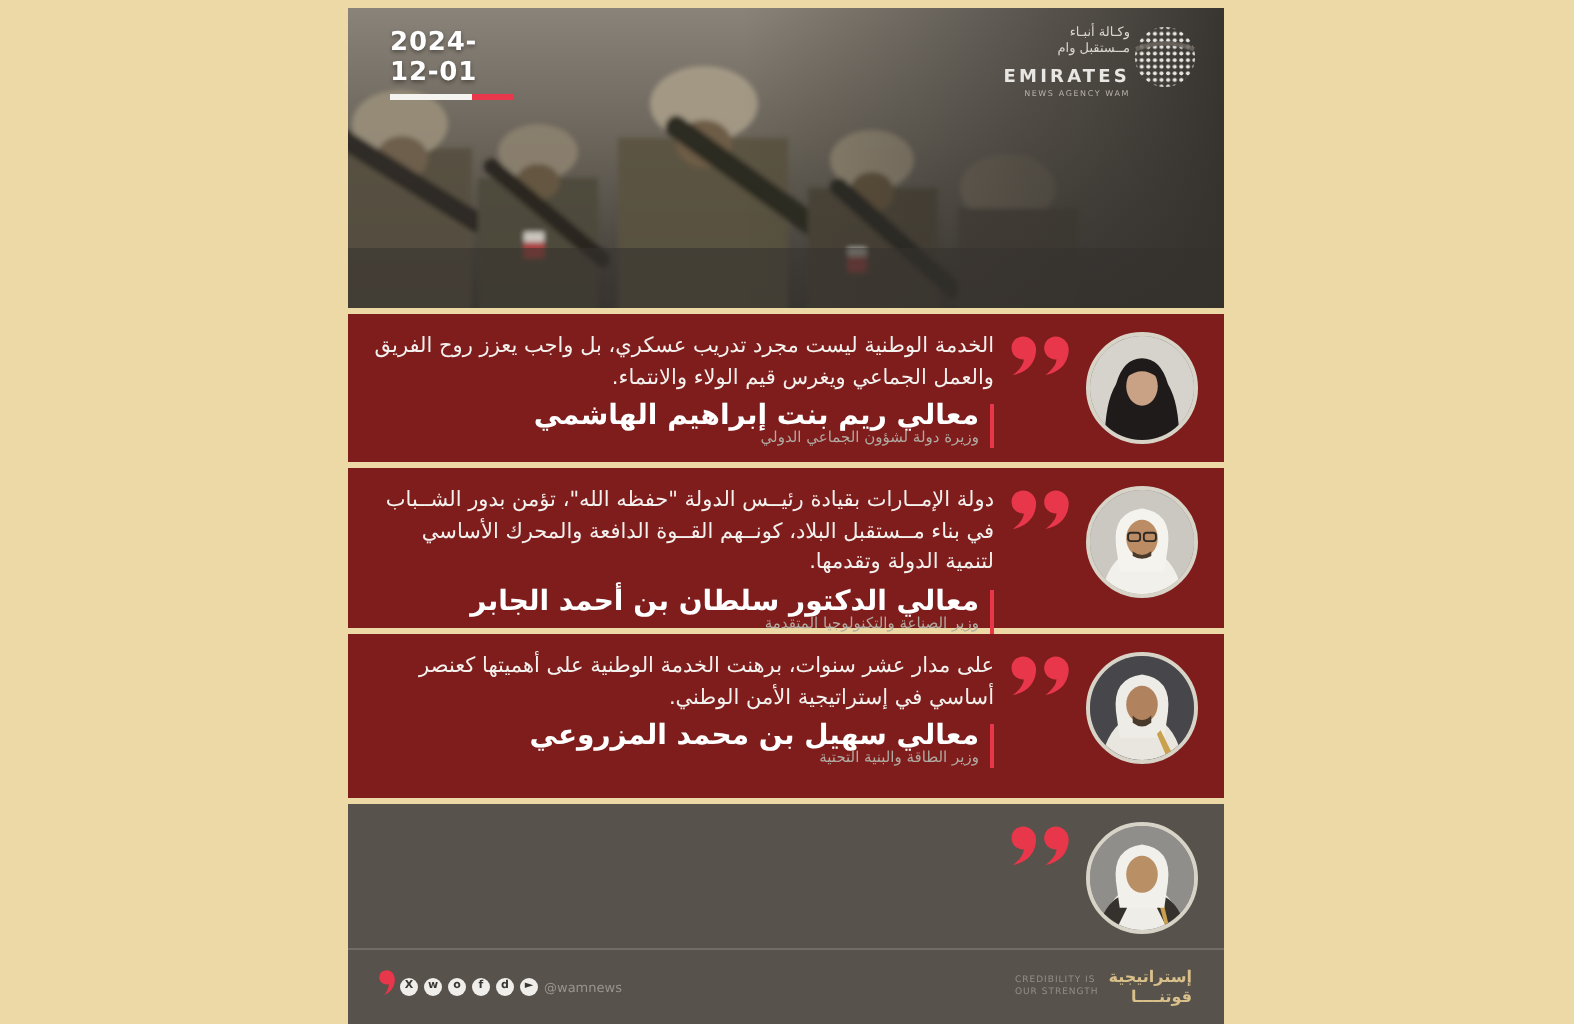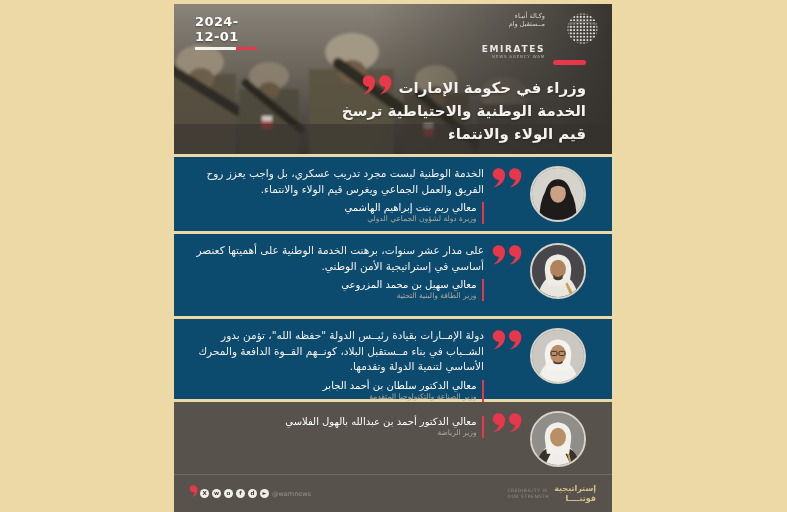--- a/index.html
+++ b/index.html
@@ -15,52 +15,52 @@
   .hero { position:relative; height:150px; flex:none; overflow:hidden; background:#4a463f; }
   .hero-bg { position:absolute; inset:0; }
 
   .date-badge { position:absolute; left:21px; top:10px; width:62px; }
   .date-text { display:block; color:#ffffff; font-size:13px; font-weight:bold; letter-spacing:.4px;
                text-shadow:0 1px 2px rgba(0,0,0,.4); }
   .date-underline { display:flex; height:3px; margin-top:3px; }
   .date-underline .u-white { flex:.66; background:#f5f3ef; }
   .date-underline .u-red   { flex:.34; background:#e8374a; }
 
-  .wam-logo { position:absolute; right:13px; top:8px; display:flex; gap:21px; align-items:flex-start; }
+  .wam-logo { position:absolute; right:13px; top:8px; display:flex; gap:1px; align-items:flex-start; }
   .logo-text { text-align:right; direction:rtl; }
   .logo-ar { color:#d9d6d0; font-size:6.5px; line-height:8px; }
-  .logo-en { color:#e9e7e3; font-size:9px; font-weight:bold; letter-spacing:1.6px; margin-top:16px; direction:ltr;text-align:right; }
+  .logo-en { color:#e9e7e3; font-size:9px; font-weight:bold; letter-spacing:1.6px; margin-top:6px; direction:ltr;text-align:right; }
   .logo-en-sub { color:#b5b1aa; font-size:4px; letter-spacing:.8px; direction:ltr; }
   .globe { width:33px; height:33px; }
 
   .headline { position:absolute; right:26px; top:56px; text-align:right; }
   .red-dash { display:block; width:33px; height:5px; background:#e8374a; border-radius:2.5px;
               margin:0 0 8px auto; }
   .hl-line { color:#f4f2ee; font-size:15px; font-weight:bold; line-height:23px;
              text-shadow:0 1px 2px rgba(0,0,0,.35); white-space:nowrap; }
   .hl-q { width:24px; height:16px; vertical-align:-2px; margin-inline-start:7px; }
 
   
-  .panel { background:#0c4a6e; flex:none; }
+  .panel { background:#7f1d1d; flex:none; }
   .q1 { height:74px; } .q2 { height:82px; } .q3 { height:80px; }
   .bottom { flex:1; display:flex; flex-direction:column; background:#57524b; }
 
-  .q-inner { display:flex; direction:rtl; gap:8px; padding:9px 26px 6px 12px; align-items:flex-start; }
+  .q-inner { display:flex; direction:rtl; gap:8px; padding:9px 13px 6px 12px; align-items:flex-start; }
   .portrait { flex:none; width:56px; height:56px; border-radius:50%; overflow:hidden;
               border:2px solid #d8d3c7; background:#888; }
   .portrait svg { display:block; width:100%; height:100%; }
   .q-icon { flex:none; width:30px; height:20px; margin-top:2px; }
 
   .q-body { flex:1; min-width:0; }
   .q-text { color:#f3f1ed; font-size:10.5px; line-height:15.5px; text-align:right; }
   .attribution { display:flex; direction:rtl; gap:5px; margin-top:5px; margin-left:10px;
                  justify-content:flex-start; }
   .attr-bar { flex:none; width:2.5px; background:#e8374a; }
   .attr-lines { text-align:right; }
-  .attr-name { color:#ffffff; font-size:10px; font-weight:normal; line-height:12px; }
+  .attr-name { color:#ffffff; font-size:14px; font-weight:bold; line-height:12px; }
   .attr-title { color:#b0aaa0; font-size:7.5px; line-height:10px; }
 
   
   .footer { margin-top:auto; border-top:1px solid rgba(255,255,255,.15); height:38px;
             display:flex; align-items:center; justify-content:space-between; padding:0 16px; }
   .social { display:flex; align-items:center; gap:3px; position:relative; }
   .red-mark { width:9px; height:12px; margin-right:-2px; transform:rotate(-14deg) translateY(-3px); }
   .soc { width:9px; height:9px; border-radius:50%; background:#f0eeea; color:#3a3733;
          font-size:5.5px; font-weight:bold; display:flex; align-items:center; justify-content:center;
          line-height:1; }
@@ -152,31 +152,20 @@
           <defs>
             <pattern id="dots" width="3.4" height="3.4" patternUnits="userSpaceOnUse">
               <circle cx="1.6" cy="1.6" r="1.05" fill="#e8e6e1"></circle>
             </pattern>
           </defs>
           <circle cx="17" cy="17" r="15.5" fill="url(#dots)"></circle>
           <path d="M2 13 Q17 7 32 13" stroke="#6a655d" stroke-width="2.2" fill="none" opacity=".85"></path>
         </svg>
       </div>
 
-      <div class="headline" dir="rtl">
-        <span class="red-dash"></span>
-        <div class="hl-line">
-          <span>وزراء في حكومة الإمارات</span><svg class="hl-q q-icon" viewBox="0 0 46 30">
-            <path fill="#e8374a" d="M10 0 C15.5 0 20 4.4 20 9.8 C20 20 13.2 27.6 2.2 29.5 C7.6 25.6 10.4 21.2 10.7 17.6 C10.5 17.6 10.2 17.6 10 17.6 C5.1 17.6 1.2 13.7 1.2 8.8 C1.2 3.9 5.1 0 10 0 Z"></path>
-            <path fill="#e8374a" transform="translate(25,0)" d="M10 0 C15.5 0 20 4.4 20 9.8 C20 20 13.2 27.6 2.2 29.5 C7.6 25.6 10.4 21.2 10.7 17.6 C10.5 17.6 10.2 17.6 10 17.6 C5.1 17.6 1.2 13.7 1.2 8.8 C1.2 3.9 5.1 0 10 0 Z"></path>
-          </svg>
-        </div>
-        <div class="hl-line">الخدمة الوطنية والاحتياطية ترسخ</div>
-        <div class="hl-line">قيم الولاء والانتماء</div>
-      </div>
     </header>
 
     <section class="panel q1">
       <div class="q-inner">
         <div class="portrait">
           <svg viewBox="0 0 56 56">
             <rect width="56" height="56" fill="#d6d2cc"></rect>
             <path d="M8 56 Q8 36 14 26 Q18 12 28 12 Q38 12 42 26 Q48 36 48 56 Z" fill="#1e1b1a"></path>
             <ellipse cx="28" cy="27" rx="8.5" ry="10.5" fill="#c9a184"></ellipse>
             <path d="M20 22 Q28 16 36 22 Q34 14 28 14 Q22 14 20 22 Z" fill="#1e1b1a"></path>
@@ -186,49 +175,20 @@
           <path fill="#e8374a" d="M10 0 C15.5 0 20 4.4 20 9.8 C20 20 13.2 27.6 2.2 29.5 C7.6 25.6 10.4 21.2 10.7 17.6 C10.5 17.6 10.2 17.6 10 17.6 C5.1 17.6 1.2 13.7 1.2 8.8 C1.2 3.9 5.1 0 10 0 Z"></path>
           <path fill="#e8374a" transform="translate(25,0)" d="M10 0 C15.5 0 20 4.4 20 9.8 C20 20 13.2 27.6 2.2 29.5 C7.6 25.6 10.4 21.2 10.7 17.6 C10.5 17.6 10.2 17.6 10 17.6 C5.1 17.6 1.2 13.7 1.2 8.8 C1.2 3.9 5.1 0 10 0 Z"></path>
         </svg>
         <div class="q-body">
           <p class="q-text">الخدمة الوطنية ليست مجرد تدريب عسكري، بل واجب يعزز روح الفريق والعمل الجماعي ويغرس قيم الولاء والانتماء.</p>
           <div class="attribution">
             <span class="attr-bar"></span>
             <div class="attr-lines">
               <div class="attr-name">معالي ريم بنت إبراهيم الهاشمي</div>
               <div class="attr-title">وزيرة دولة لشؤون الجماعي الدولي</div>
-            </div>
-          </div>
-        </div>
-      </div>
-    </section>
-
-    <section class="panel q2">
-      <div class="q-inner">
-        <div class="portrait">
-          <svg viewBox="0 0 56 56">
-            <rect width="56" height="56" fill="#47464b"></rect>
-            <path d="M6 56 Q10 38 20 34 L36 34 Q46 38 50 56 Z" fill="#e9e6df"></path>
-            <path d="M14 30 Q12 12 28 10 Q44 12 42 30 L40 44 L16 44 Z" fill="#eeece6"></path>
-            <ellipse cx="28" cy="26" rx="8.5" ry="10" fill="#b0835e"></ellipse>
-            <path d="M23 32 Q28 37 33 32 L33 36 Q28 40 23 36 Z" fill="#4a3a2c"></path>
-            <path d="M38 40 L46 56 L42 56 L36 42 Z" fill="#c9a04e"></path>
-          </svg>
-        </div>
-        <svg class="q-icon" viewBox="0 0 46 30">
-          <path fill="#e8374a" d="M10 0 C15.5 0 20 4.4 20 9.8 C20 20 13.2 27.6 2.2 29.5 C7.6 25.6 10.4 21.2 10.7 17.6 C10.5 17.6 10.2 17.6 10 17.6 C5.1 17.6 1.2 13.7 1.2 8.8 C1.2 3.9 5.1 0 10 0 Z"></path>
-          <path fill="#e8374a" transform="translate(25,0)" d="M10 0 C15.5 0 20 4.4 20 9.8 C20 20 13.2 27.6 2.2 29.5 C7.6 25.6 10.4 21.2 10.7 17.6 C10.5 17.6 10.2 17.6 10 17.6 C5.1 17.6 1.2 13.7 1.2 8.8 C1.2 3.9 5.1 0 10 0 Z"></path>
-        </svg>
-        <div class="q-body">
-          <p class="q-text">على مدار عشر سنوات، برهنت الخدمة الوطنية على أهميتها كعنصر أساسي في إستراتيجية الأمن الوطني.</p>
-          <div class="attribution">
-            <span class="attr-bar"></span>
-            <div class="attr-lines">
-              <div class="attr-name">معالي سهيل بن محمد المزروعي</div>
-              <div class="attr-title">وزير الطاقة والبنية التحتية</div>
             </div>
           </div>
         </div>
       </div>
     </section>
 
     <section class="panel q3">
       <div class="q-inner">
         <div class="portrait">
           <svg viewBox="0 0 56 56">
@@ -251,44 +211,69 @@
             <span class="attr-bar"></span>
             <div class="attr-lines">
               <div class="attr-name">معالي الدكتور سلطان بن أحمد الجابر</div>
               <div class="attr-title">وزير الصناعة والتكنولوجيا المتقدمة</div>
             </div>
           </div>
         </div>
       </div>
     </section>
 
+    <section class="panel q2">
+      <div class="q-inner">
+        <div class="portrait">
+          <svg viewBox="0 0 56 56">
+            <rect width="56" height="56" fill="#47464b"></rect>
+            <path d="M6 56 Q10 38 20 34 L36 34 Q46 38 50 56 Z" fill="#e9e6df"></path>
+            <path d="M14 30 Q12 12 28 10 Q44 12 42 30 L40 44 L16 44 Z" fill="#eeece6"></path>
+            <ellipse cx="28" cy="26" rx="8.5" ry="10" fill="#b0835e"></ellipse>
+            <path d="M23 32 Q28 37 33 32 L33 36 Q28 40 23 36 Z" fill="#4a3a2c"></path>
+            <path d="M38 40 L46 56 L42 56 L36 42 Z" fill="#c9a04e"></path>
+          </svg>
+        </div>
+        <svg class="q-icon" viewBox="0 0 46 30">
+          <path fill="#e8374a" d="M10 0 C15.5 0 20 4.4 20 9.8 C20 20 13.2 27.6 2.2 29.5 C7.6 25.6 10.4 21.2 10.7 17.6 C10.5 17.6 10.2 17.6 10 17.6 C5.1 17.6 1.2 13.7 1.2 8.8 C1.2 3.9 5.1 0 10 0 Z"></path>
+          <path fill="#e8374a" transform="translate(25,0)" d="M10 0 C15.5 0 20 4.4 20 9.8 C20 20 13.2 27.6 2.2 29.5 C7.6 25.6 10.4 21.2 10.7 17.6 C10.5 17.6 10.2 17.6 10 17.6 C5.1 17.6 1.2 13.7 1.2 8.8 C1.2 3.9 5.1 0 10 0 Z"></path>
+        </svg>
+        <div class="q-body">
+          <p class="q-text">على مدار عشر سنوات، برهنت الخدمة الوطنية على أهميتها كعنصر أساسي في إستراتيجية الأمن الوطني.</p>
+          <div class="attribution">
+            <span class="attr-bar"></span>
+            <div class="attr-lines">
+              <div class="attr-name">معالي سهيل بن محمد المزروعي</div>
+              <div class="attr-title">وزير الطاقة والبنية التحتية</div>
+            </div>
+          </div>
+        </div>
+      </div>
+    </section>
+
     <section class="bottom">
       <div class="q-inner">
         <div class="portrait">
           <svg viewBox="0 0 56 56">
             <rect width="56" height="56" fill="#908e8b"></rect>
             <path d="M6 56 Q10 38 20 34 L36 34 Q46 38 50 56 Z" fill="#efede7"></path>
             <path d="M4 56 Q8 42 16 38 L20 44 L14 56 Z" fill="#35312c"></path>
             <path d="M52 56 Q48 42 40 38 L36 44 L42 56 Z" fill="#35312c"></path>
             <path d="M39 39 L43 56 L41 56 L37 41 Z" fill="#c9a04e"></path>
             <path d="M14 30 Q12 12 28 10 Q44 12 42 30 L40 44 L16 44 Z" fill="#f2f0ea"></path>
             <ellipse cx="28" cy="26" rx="8.5" ry="10" fill="#b98f66"></ellipse>
           </svg>
         </div>
         <svg class="q-icon" viewBox="0 0 46 30">
           <path fill="#e8374a" d="M10 0 C15.5 0 20 4.4 20 9.8 C20 20 13.2 27.6 2.2 29.5 C7.6 25.6 10.4 21.2 10.7 17.6 C10.5 17.6 10.2 17.6 10 17.6 C5.1 17.6 1.2 13.7 1.2 8.8 C1.2 3.9 5.1 0 10 0 Z"></path>
           <path fill="#e8374a" transform="translate(25,0)" d="M10 0 C15.5 0 20 4.4 20 9.8 C20 20 13.2 27.6 2.2 29.5 C7.6 25.6 10.4 21.2 10.7 17.6 C10.5 17.6 10.2 17.6 10 17.6 C5.1 17.6 1.2 13.7 1.2 8.8 C1.2 3.9 5.1 0 10 0 Z"></path>
         </svg>
         <div class="q-body">
           <div class="attribution">
             <span class="attr-bar"></span>
-            <div class="attr-lines">
-              <div class="attr-name">معالي الدكتور أحمد بن عبدالله بالهول الفلاسي</div>
-              <div class="attr-title">وزير الرياضة</div>
-            </div>
           </div>
         </div>
       </div>
 
       <footer class="footer">
         <div class="social">
           <svg class="red-mark" viewBox="0 0 20 30">
             <path fill="#e8374a" d="M10 0 C15.5 0 20 4.4 20 9.8 C20 20 13.2 27.6 2.2 29.5 C7.6 25.6 10.4 21.2 10.7 17.6 C10.5 17.6 10.2 17.6 10 17.6 C5.1 17.6 1.2 13.7 1.2 8.8 C1.2 3.9 5.1 0 10 0 Z"></path>
           </svg>
           <span class="soc">X</span>

